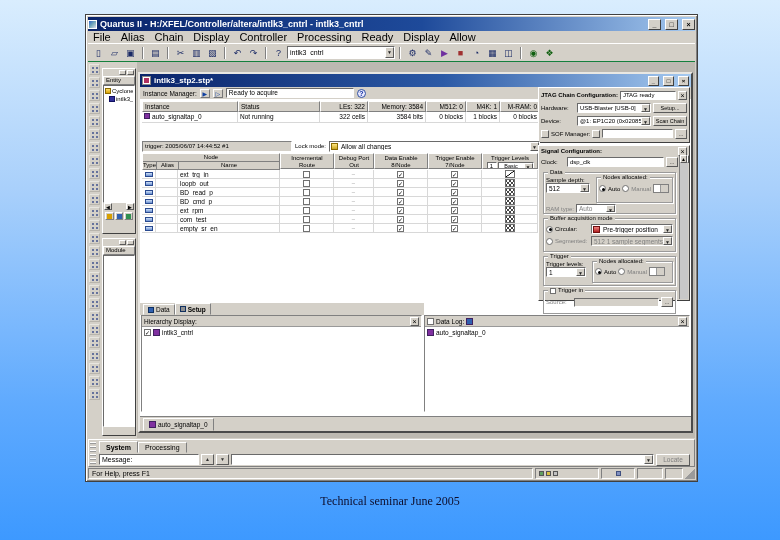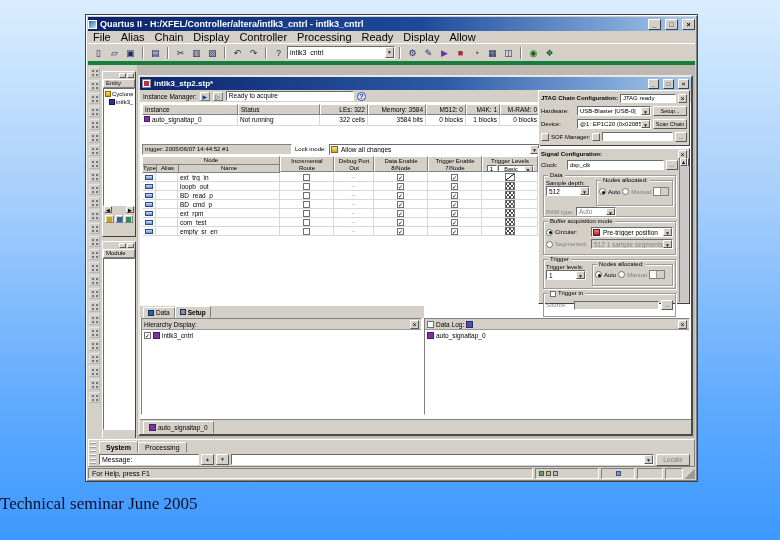--- a/index.html
+++ b/index.html
@@ -31,21 +31,21 @@
   .appicon { width:9px; height:9px; background:linear-gradient(135deg,#2a62c8 0%,#7ab 50%,#dde 100%); border:1px solid #fff; flex:0 0 9px; }
   .ttext { flex:1; white-space:nowrap; overflow:hidden; }
   .wbtn { width:13px; height:11px; background:#d4d0c8; color:#000; border:1px solid; border-color:#fff #404040 #404040 #fff;
           font-size:7px; line-height:9px; text-align:center; font-weight:bold; margin-left:1px; }
   .menubar { height:12px; display:flex; align-items:flex-start; font-size:11px; }
   .menubar span { padding:0 5px; }
   .toolbar { height:18px; display:flex; align-items:center; gap:1px; border-top:1px solid #fff; padding:0 3px; }
   .tbtn { width:15px; height:14px; display:flex; align-items:center; justify-content:center; font-size:9px; color:#1a2a66; }
   .tsep { width:0; height:12px; border-left:1px solid #808080; border-right:1px solid #fff; margin:0 3px; }
 
-  .client { position:relative; height:377px; border-top:4px solid #15803d; background:#d4d0c8; overflow:hidden; }
+  .client { position:relative; height:377px; border-top:1px solid #15803d; background:#d4d0c8; overflow:hidden; }
 
   
   .vtb { position:absolute; left:0; top:0; width:13px; height:100%; }
   .vbtn { width:11px; height:11px; margin:2px 1px 0 1px;
           background-image:radial-gradient(#66729c 25%, transparent 28%); background-size:4px 4px; background-position:1px 1px;
           background-color:#d4d0c8; border:1px solid; border-color:#e8e6e0 #b8b4ac #b8b4ac #e8e6e0; }
 
   
   .navp { position:absolute; left:14px; top:6px; width:34px; height:166px; background:#d4d0c8;
           border:1px solid; border-color:#fff #404040 #404040 #fff; font-size:6px; }
@@ -162,22 +162,22 @@
            background:repeating-linear-gradient(180deg,#fff 0 1px,#9a9a9a 1px 2px,transparent 2px 4px); }
   .mrow { height:13px; display:flex; align-items:center; gap:2px; padding:0 4px 0 10px; }
   .mbtn { width:13px; height:11px; background:#d4d0c8; border:1px solid; border-color:#fff #5a5a5a #5a5a5a #fff;
           font-size:5px; line-height:9px; text-align:center; color:#333; }
   .sbar { height:11px; display:flex; gap:2px; margin-top:1px; font-size:7px; }
   .seg { border:1px solid; border-color:#808080 #fff #fff #808080; display:flex; align-items:center; padding:0 3px; gap:2px; }
   .dot { width:5px; height:5px; border:1px solid #555; }
   .grip { width:10px; background:linear-gradient(135deg, transparent 50%, #9a9a9a 50%);
           border:none; }
 
-  .caption { position:absolute; left:0; top:494px; width:100%; 
-             font-family:"Liberation Serif",serif; font-size:17px; color:#0e0e2c; }
+  .caption { position:absolute; left:0; top:494px; width:100%; text-align:center;
+             font-family:"Liberation Serif",serif; font-size:12px; color:#0e0e2c; }
 </style>
 </head>
 <body>
 
 <div class="slide">
 
   <div class="qwin">
 
     <div class="titlebar">
       <span class="appicon"></span>

